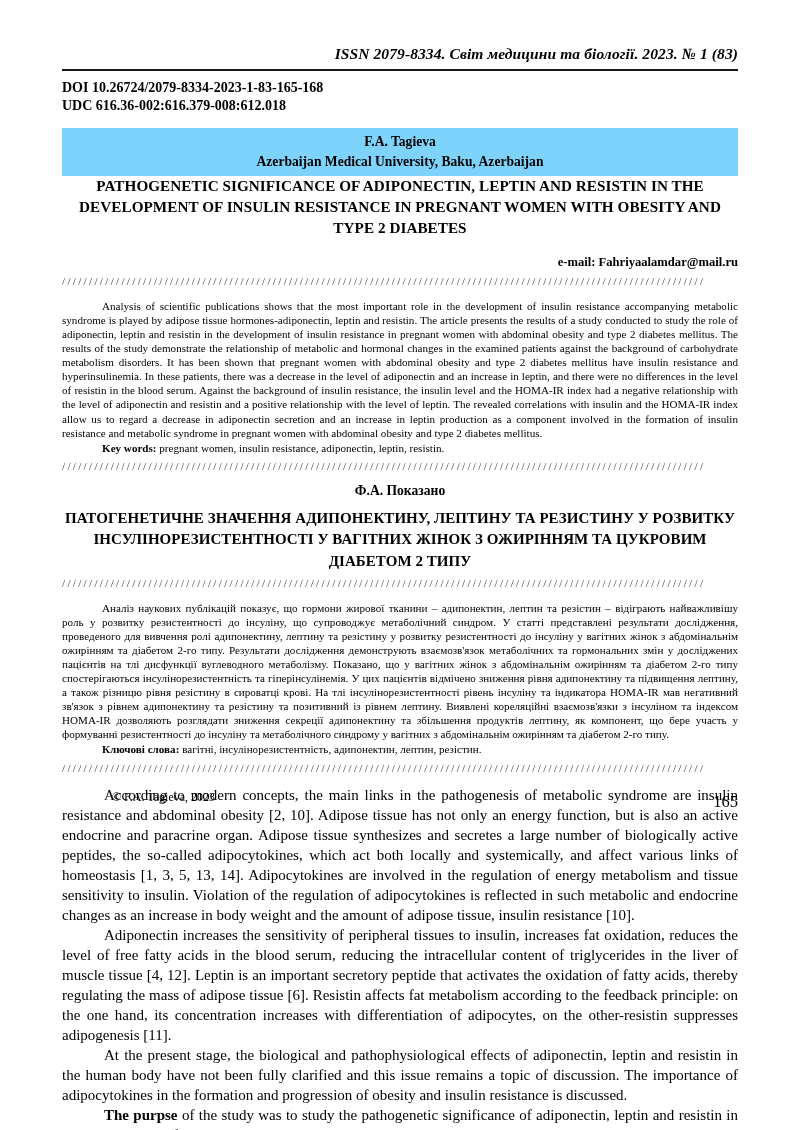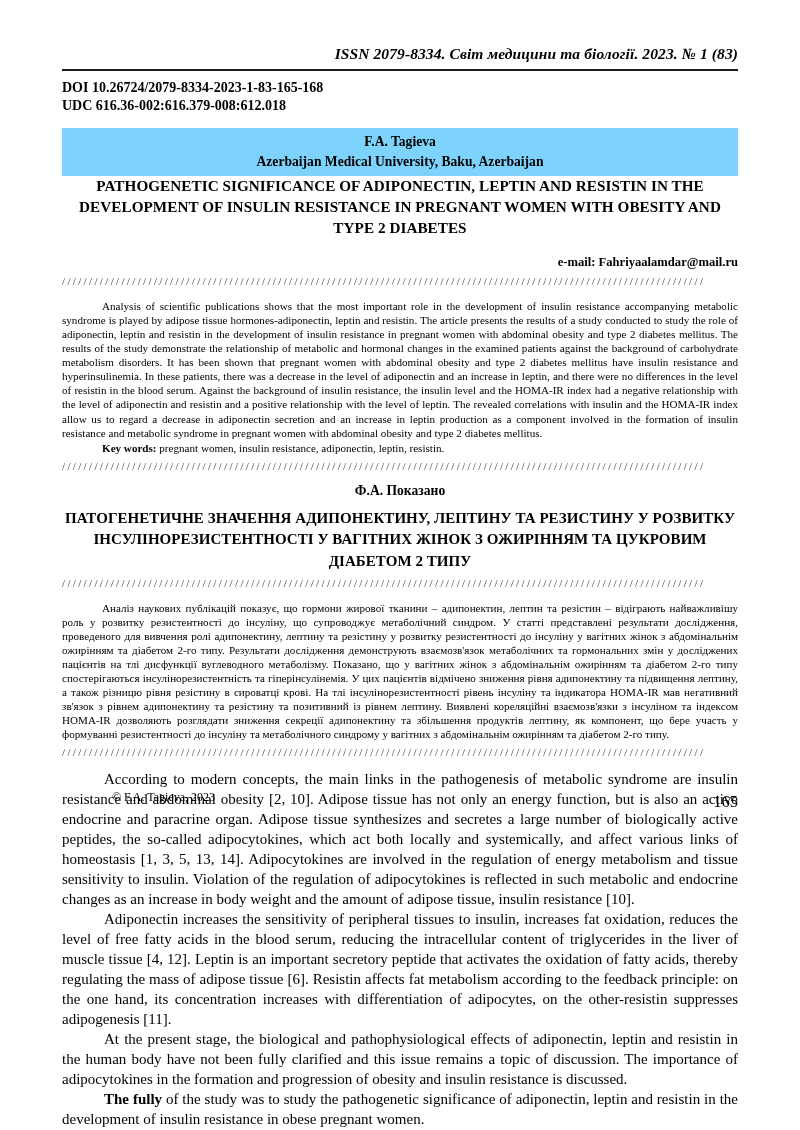--- a/index.html
+++ b/index.html
@@ -189,28 +189,29 @@
   <div class="hatch">///////////////////////////////////////////////////////////////////////////////////////////////////////////////////////</div>
 
   <div class="ua-author">Ф.А. Показано</div>
   <div class="ua-title">ПАТОГЕНЕТИЧНЕ ЗНАЧЕННЯ АДИПОНЕКТИНУ, ЛЕПТИНУ ТА РЕЗИСТИНУ У РОЗВИТКУ ІНСУЛІНОРЕЗИСТЕНТНОСТІ У ВАГІТНИХ ЖІНОК З ОЖИРІННЯМ ТА ЦУКРОВИМ ДІАБЕТОМ 2 ТИПУ</div>
 
   <div class="hatch">///////////////////////////////////////////////////////////////////////////////////////////////////////////////////////</div>
 
   <div class="abstract">
     <p>Аналіз наукових публікацій показує, що гормони жирової тканини – адипонектин, лептин та резістин – відіграють найважливішу роль у розвитку резистентності до інсуліну, що супроводжує метаболічний синдром. У статті представлені результати дослідження, проведеного для вивчення ролі адипонектину, лептину та резістину у розвитку резистентності до інсуліну у вагітних жінок з абдомінальнім ожирінням та діабетом 2-го типу. Результати дослідження демонструють взаємозв'язок метаболічних та гормональних змін у досліджених пацієнтів на тлі дисфункції вуглеводного метаболізму. Показано, що у вагітних жінок з абдомінальнім ожирінням та діабетом 2-го типу спостерігаються інсулінорезистентність та гіперінсулінемія. У цих пацієнтів відмічено зниження рівня адипонектину та підвищення лептину, а також різницю рівня резістину в сироватці крові. На тлі інсулінорезистентності рівень інсуліну та індикатора HOMA-IR мав негативний зв'язок з рівнем адипонектину та резістину та позитивний із рівнем лептину. Виявлені кореляційні взаємозв'язки з інсуліном та індексом HOMA-IR дозволяють розглядати зниження секреції адипонектину та збільшення продуктів лептину, як компонент, що бере участь у формуванні резистентності до інсуліну та метаболічного синдрому у вагітних з абдомінальнім ожирінням та діабетом 2-го типу.</p>
   </div>
+  <div class="keywords"><b>Ключові слова:</b><span> вагітні, інсулінорезистентність, адипонектин, лептин, резістин.</span></div>
 
   <div class="hatch">///////////////////////////////////////////////////////////////////////////////////////////////////////////////////////</div>
 
   <div class="body-text">
     <p>According to modern concepts, the main links in the pathogenesis of metabolic syndrome are insulin resistance and abdominal obesity [2, 10]. Adipose tissue has not only an energy function, but is also an active endocrine and paracrine organ. Adipose tissue synthesizes and secretes a large number of biologically active peptides, the so-called adipocytokines, which act both locally and systemically, and affect various links of homeostasis [1, 3, 5, 13, 14]. Adipocytokines are involved in the regulation of energy metabolism and tissue sensitivity to insulin. Violation of the regulation of adipocytokines is reflected in such metabolic and endocrine changes as an increase in body weight and the amount of adipose tissue, insulin resistance [10].</p>
     <p>Adiponectin increases the sensitivity of peripheral tissues to insulin, increases fat oxidation, reduces the level of free fatty acids in the blood serum, reducing the intracellular content of triglycerides in the liver of muscle tissue [4, 12]. Leptin is an important secretory peptide that activates the oxidation of fatty acids, thereby regulating the mass of adipose tissue [6]. Resistin affects fat metabolism according to the feedback principle: on the one hand, its concentration increases with differentiation of adipocytes, on the other-resistin suppresses adipogenesis [11].</p>
     <p>At the present stage, the biological and pathophysiological effects of adiponectin, leptin and resistin in the human body have not been fully clarified and this issue remains a topic of discussion. The importance of adipocytokines in the formation and progression of obesity and insulin resistance is discussed.</p>
-    <p><b>The fully</b><span> of the study was to study the pathogenetic significance of adiponectin, leptin and resistin in the development of insulin resistance in obese pregnant women.</span></p>
+    <p><b>The purpse</b><span> of the study was to study the pathogenetic significance of adiponectin, leptin and resistin in the development of insulin resistance in obese pregnant women.</span></p>
 
   </div>
 
   <div class="footer">
     <div class="copyright">© F.A. Tagieva, 2023</div>
     <div class="page-number">165</div>
   </div>
 
 </div>
 

